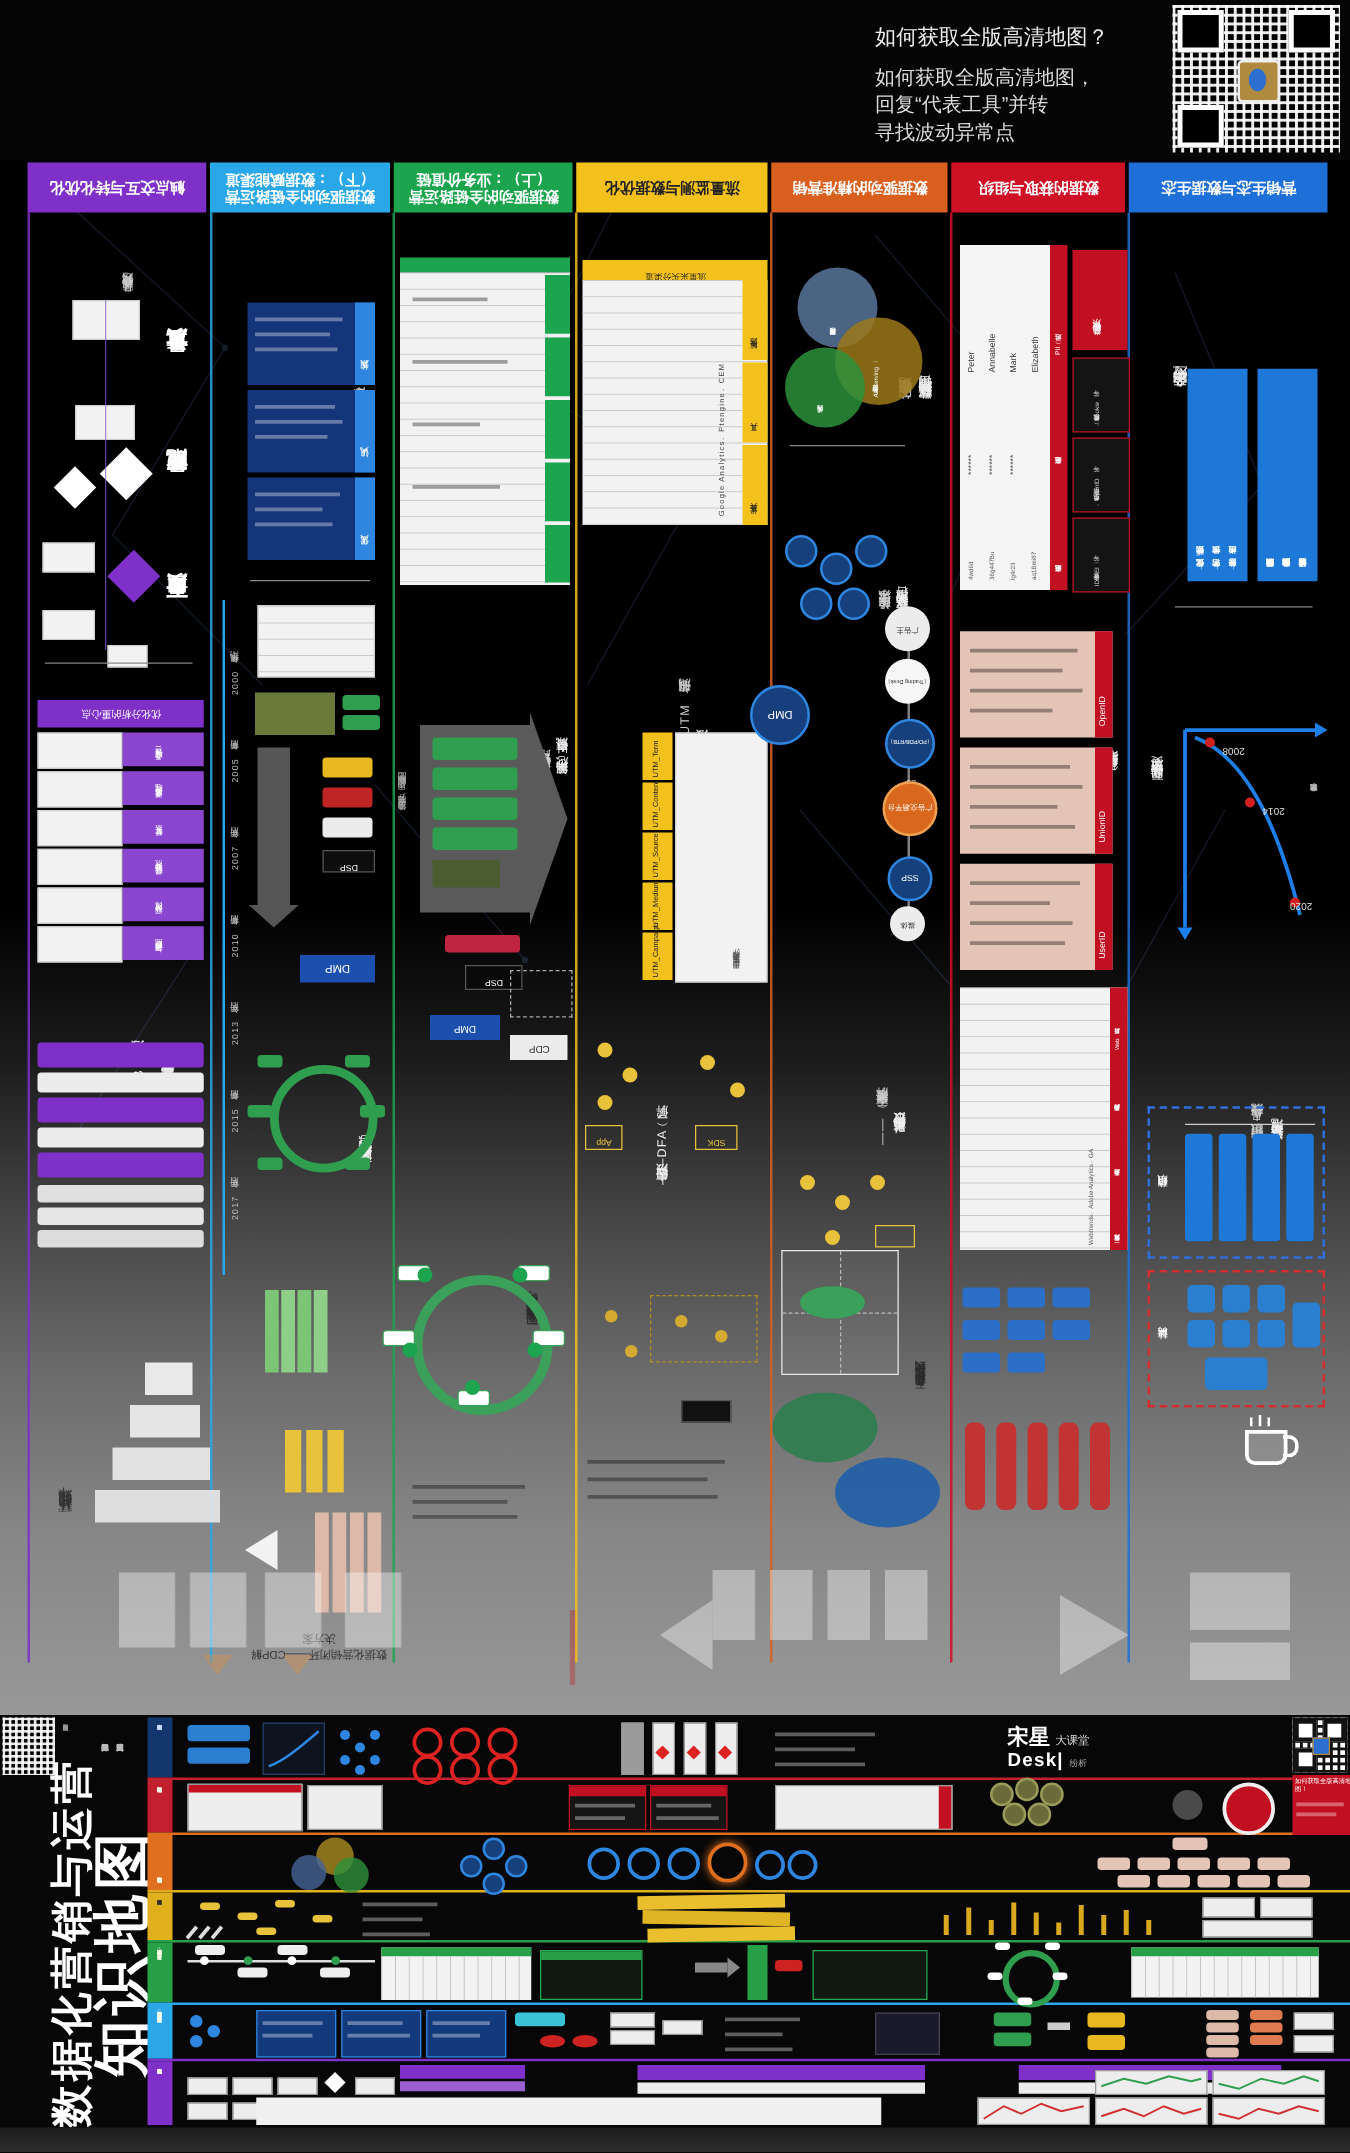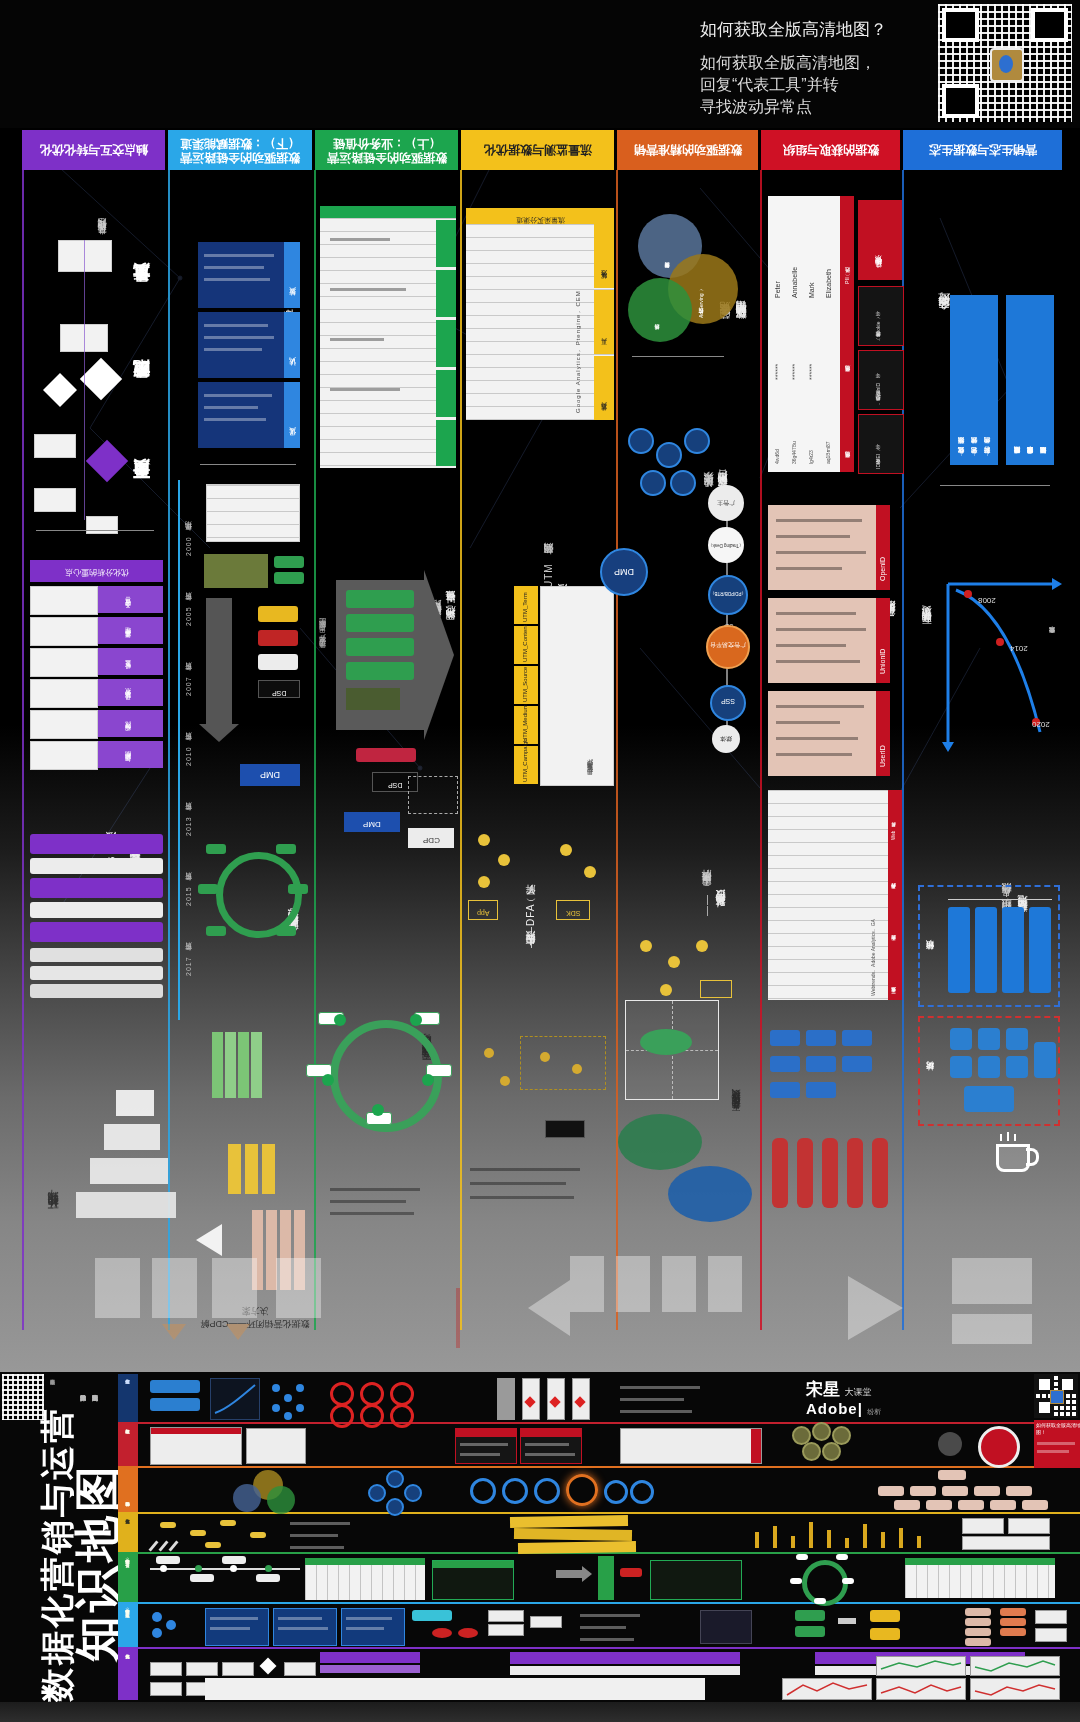--- a/index.html
+++ b/index.html
@@ -670,21 +670,21 @@
       <div class="abs" style="left:551px;top:26px;width:8px;height:8px;background:#d22;transform:rotate(45deg);"></div>
       <div class="abs" style="left:576px;top:26px;width:8px;height:8px;background:#d22;transform:rotate(45deg);"></div>
       <div class="mrow" style="left:620px;top:14px;width:80px;"></div>
       <div class="mrow" style="left:620px;top:26px;width:64px;"></div>
       <div class="mrow" style="left:620px;top:38px;width:72px;"></div>
       <div class="abs" style="left:806px;top:6px;">
         <span style="font-size:17px;font-weight:bold;color:#fff;">宋星</span>
         <span style="font-size:9px;color:#ddd;">大课堂</span>
       </div>
       <div class="abs" style="left:806px;top:28px;">
-        <span style="font-size:15px;font-weight:bold;color:#fff;letter-spacing:1px;">Adobe|</span>
+        <span style="font-size:15px;font-weight:bold;color:#fff;letter-spacing:1px;">Desk|</span>
         <span style="font-size:7px;color:#aaa;">纷析</span>
       </div>
       <div class="qrw" style="left:1034px;top:2px;width:44px;height:44px;">
         <div class="qew" style="left:2px;top:2px;"></div>
           <div class="qew" style="right:2px;top:2px;"></div>
           <div class="qew" style="left:2px;bottom:2px;"></div>
         <div class="abs" style="left:16px;top:16px;width:12px;height:12px;background:#2d6fd0;border:1px solid #b08a3e;"></div>
       </div>
     </div>
 

